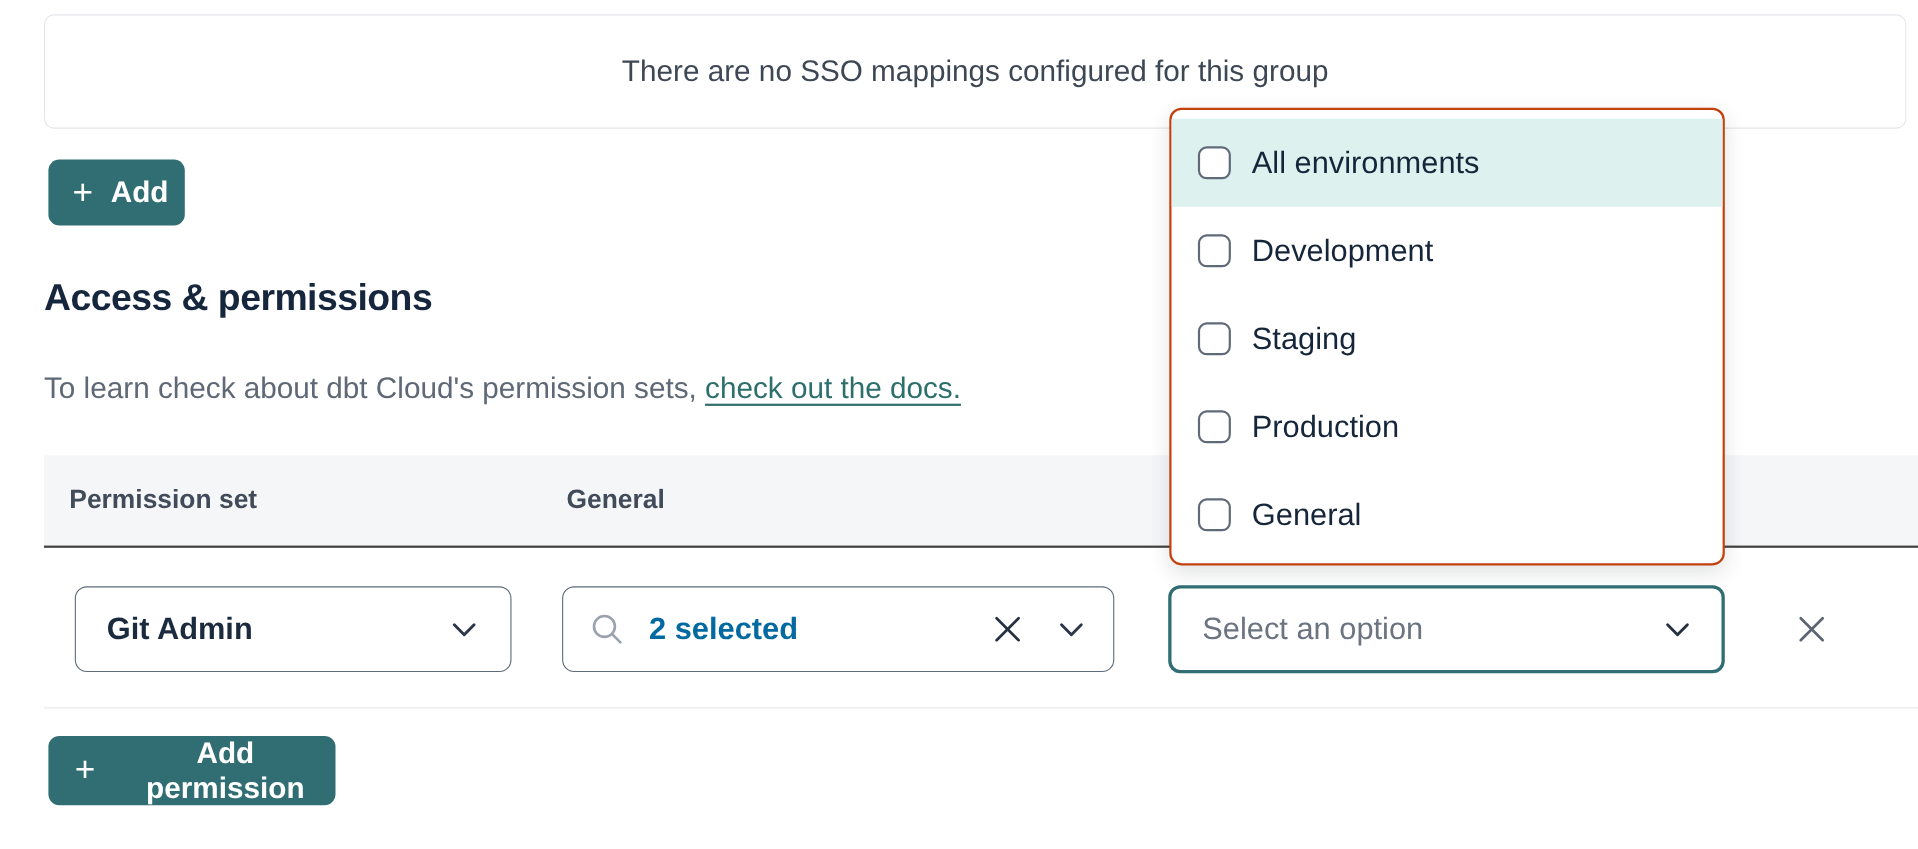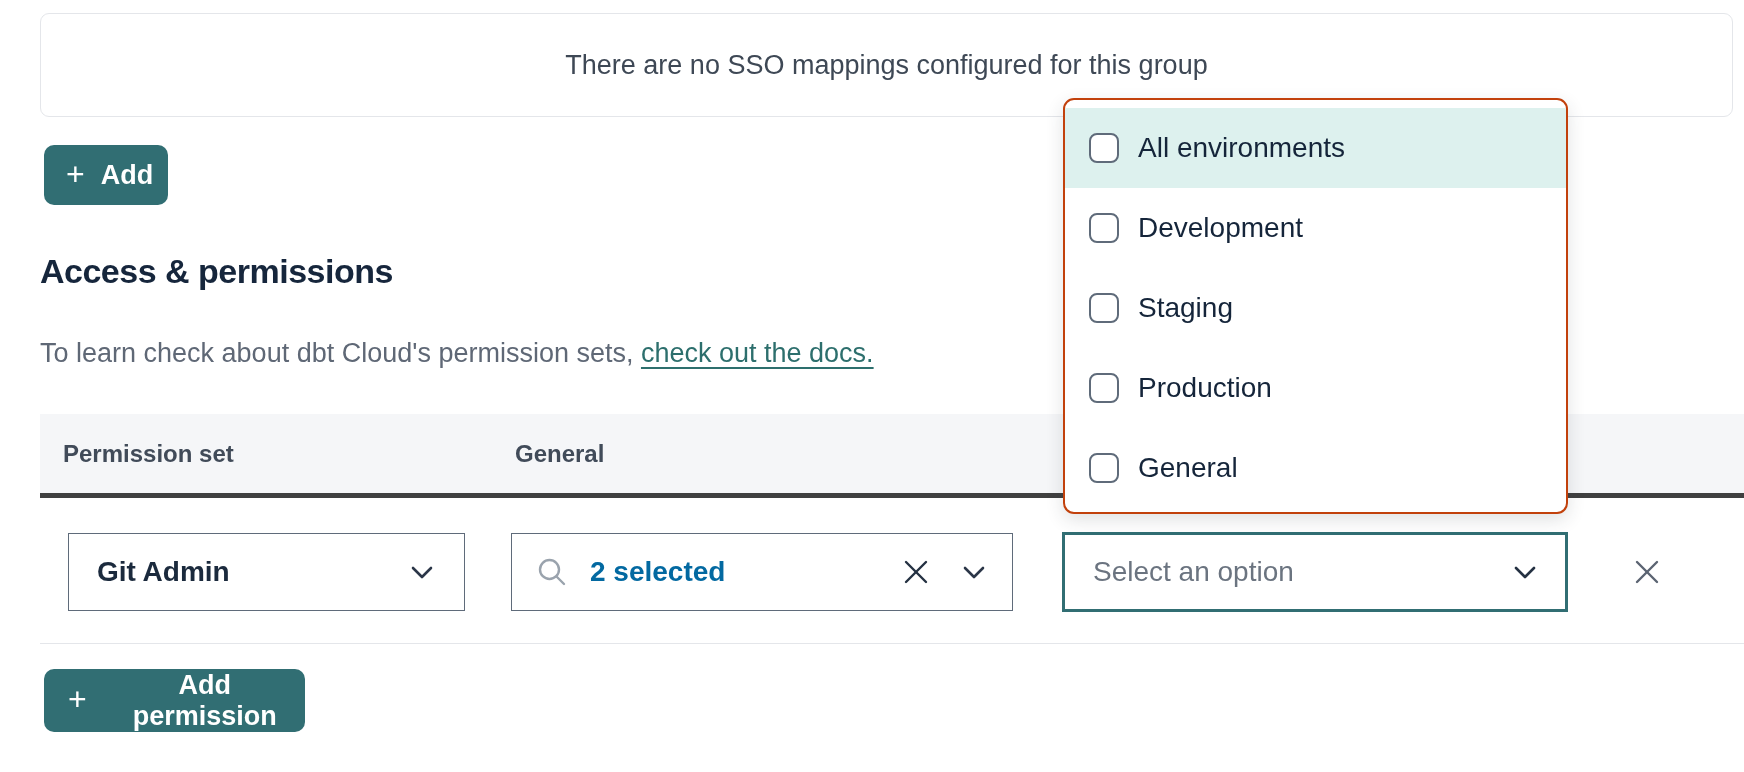--- a/index.html
+++ b/index.html
@@ -23,31 +23,31 @@
   .btn-teal .lbl { font-size:27px; font-weight:700; }
 
   
   .section-title { position:absolute; left:40px; top:252px; font-size:34px; font-weight:700;
                    color:#16263c; letter-spacing:-0.5px; }
   .section-desc { position:absolute; left:40px; top:338px; font-size:27px; color:#5f6876; }
   .section-desc a { color:#2d6f6d; text-decoration:underline; text-underline-offset:5px; cursor:pointer; }
 
   
   .thead { position:absolute; left:40px; top:414px; width:1704px; height:84px;
-           background:#f5f6f8; border-bottom:5px solid #404040;
+           background:#f5f6f8; border-bottom:2px solid #404040;
            display:flex; align-items:center; }
   .thead .col { font-size:24px; font-weight:700; color:#414b59; }
   .col-permission { position:absolute; left:23px; }
   .col-project { position:absolute; left:475px; }
 
   
   .row-sep { position:absolute; left:40px; top:643px; width:1704px; height:1px; background:#e4e6ea; }
 
   .select { position:absolute; top:533px; height:78px; background:#fff;
-            border:1.5px solid #5f6b7a; border-radius:0;
+            border:1.5px solid #5f6b7a; border-radius:11px;
             display:flex; align-items:center; cursor:pointer;justify-content:center; }
   .sel-permission { left:68px;  width:397px; padding:0 30px 0 28px; }
   .sel-project    { left:511px; width:502px; padding:0 26px 0 24px; }
   .sel-env        { left:1062px; width:506px; padding:0 28px; border:3px solid #316e73; top:532px; height:80px; }
 
   .sel-value { font-size:28px; font-weight:700; color:#1b2a3d; }
   .sel-value-med { font-size:28px; font-weight:600; color:#0369a1; margin-left:22px; }
   .sel-placeholder { font-size:28px; color:#6b7480; }
   .spacer { flex:1; }
   .icn { display:block; }

